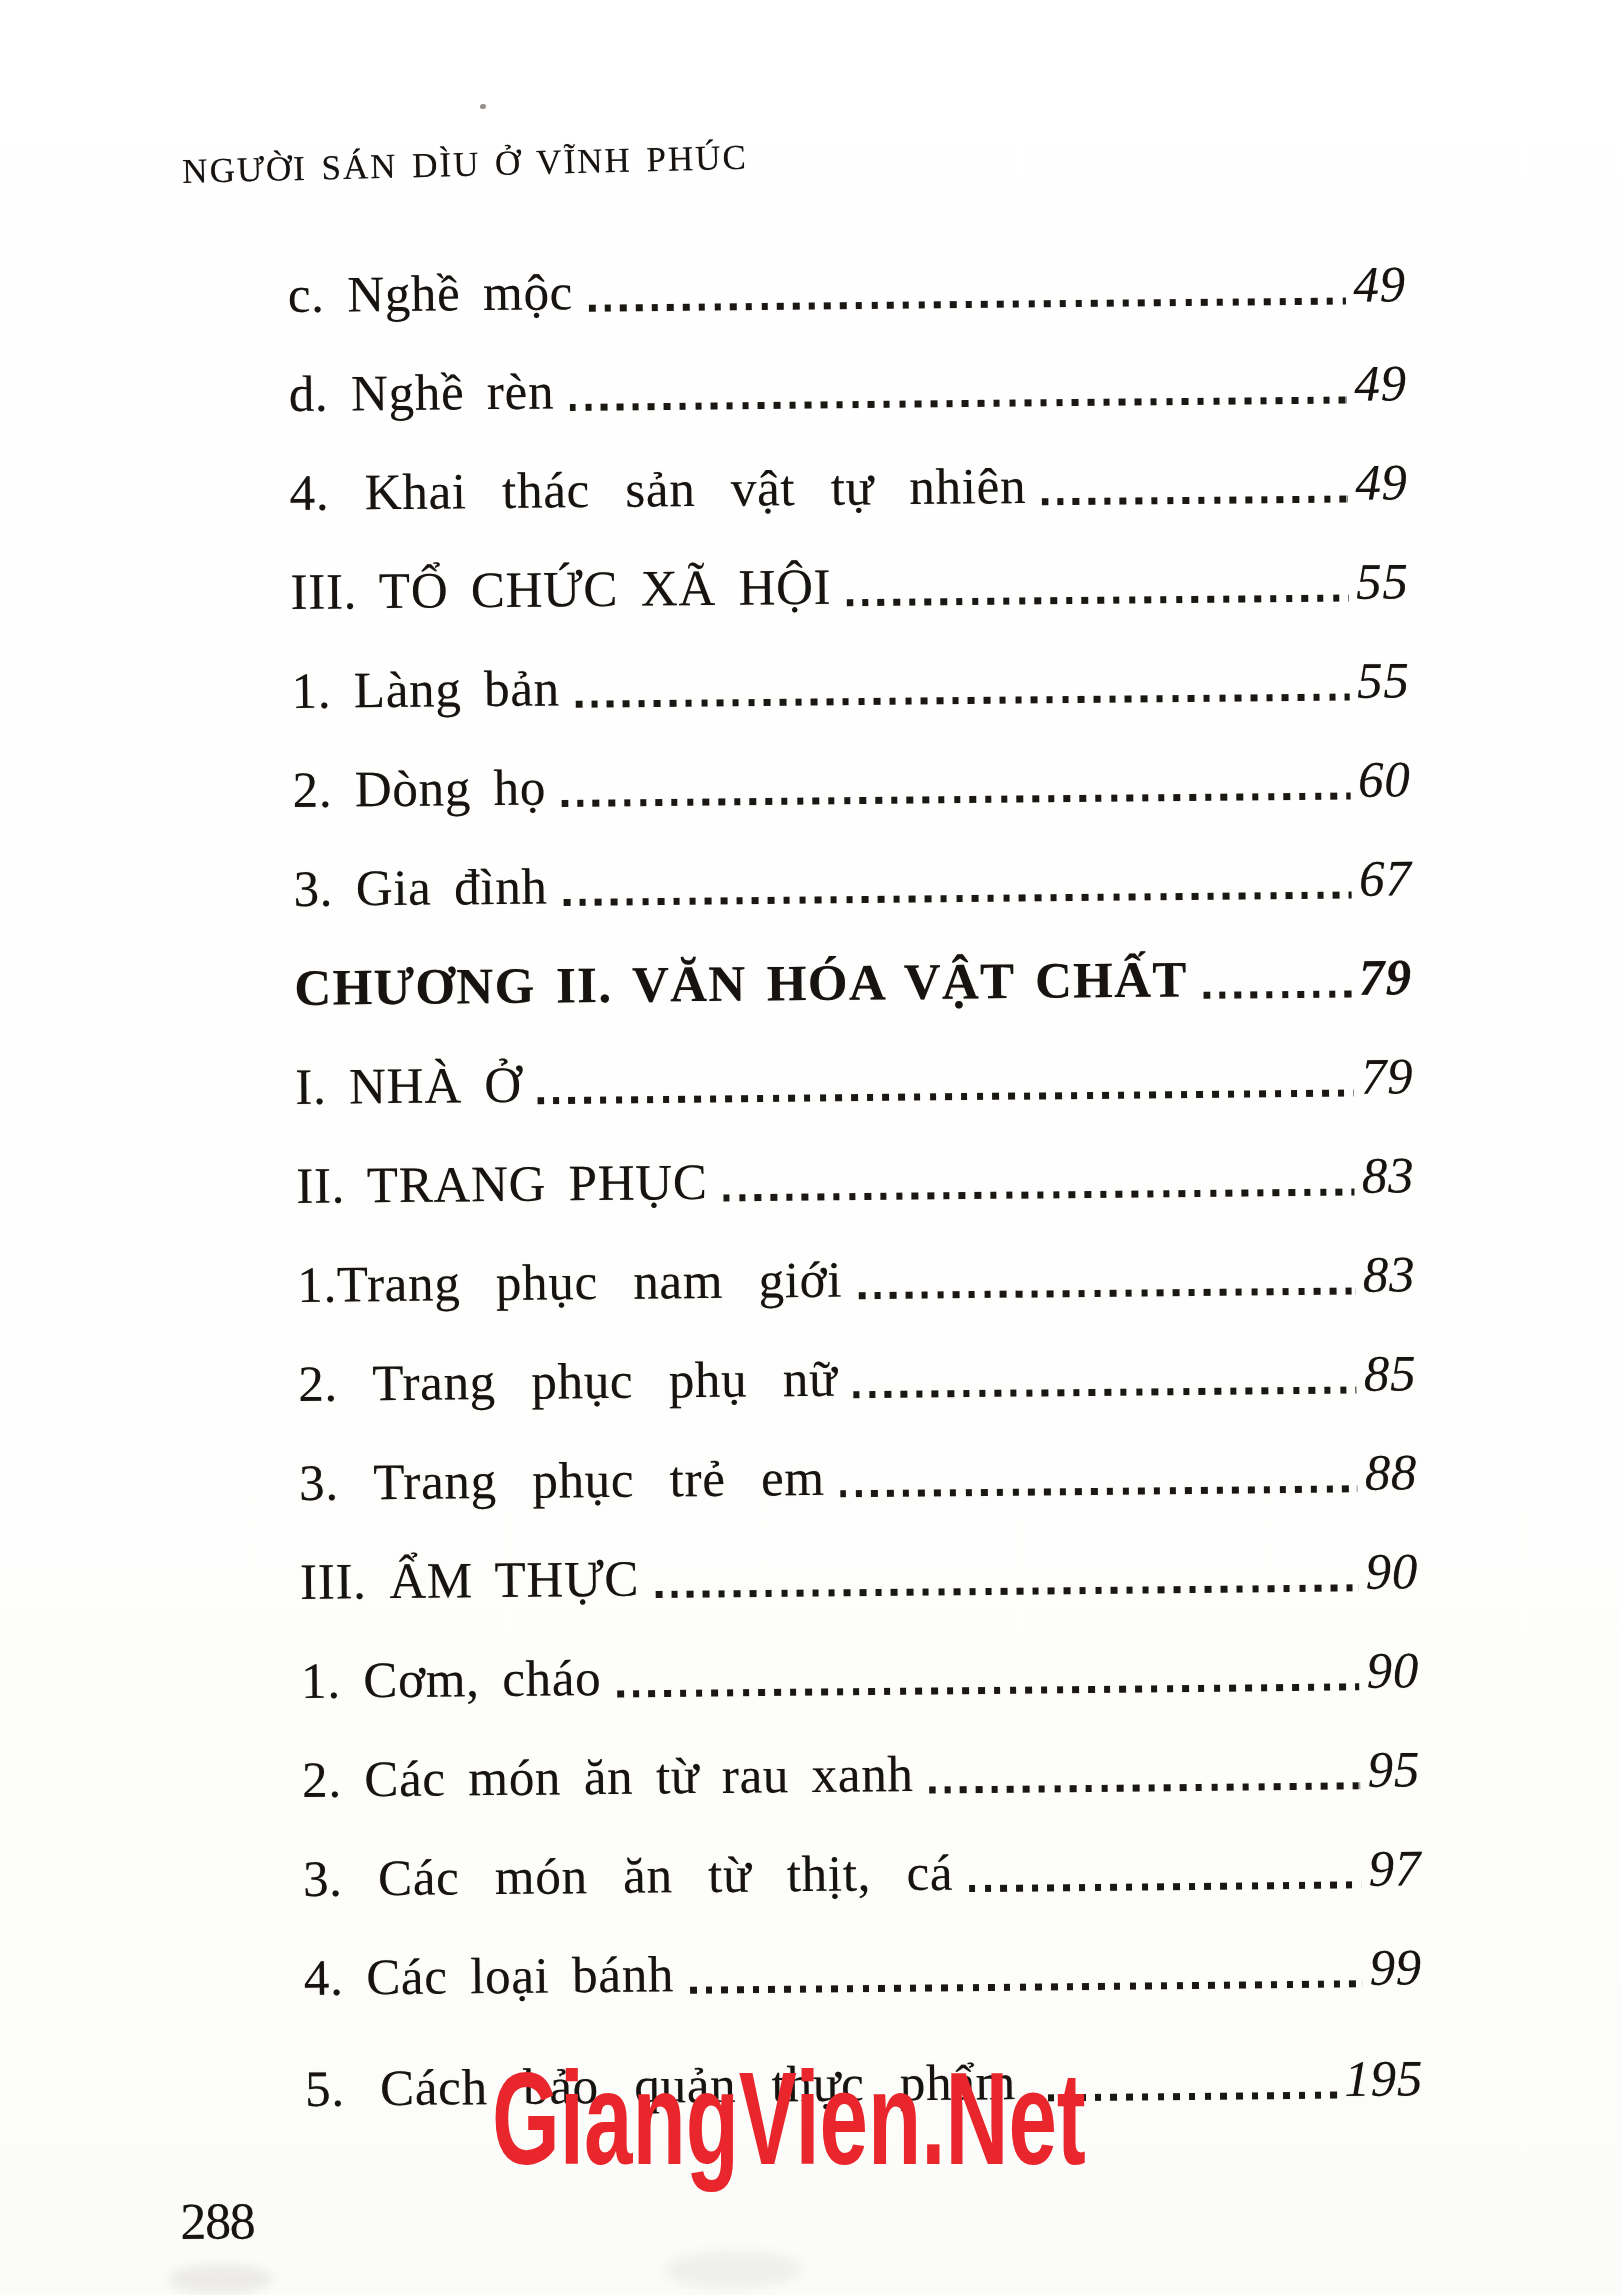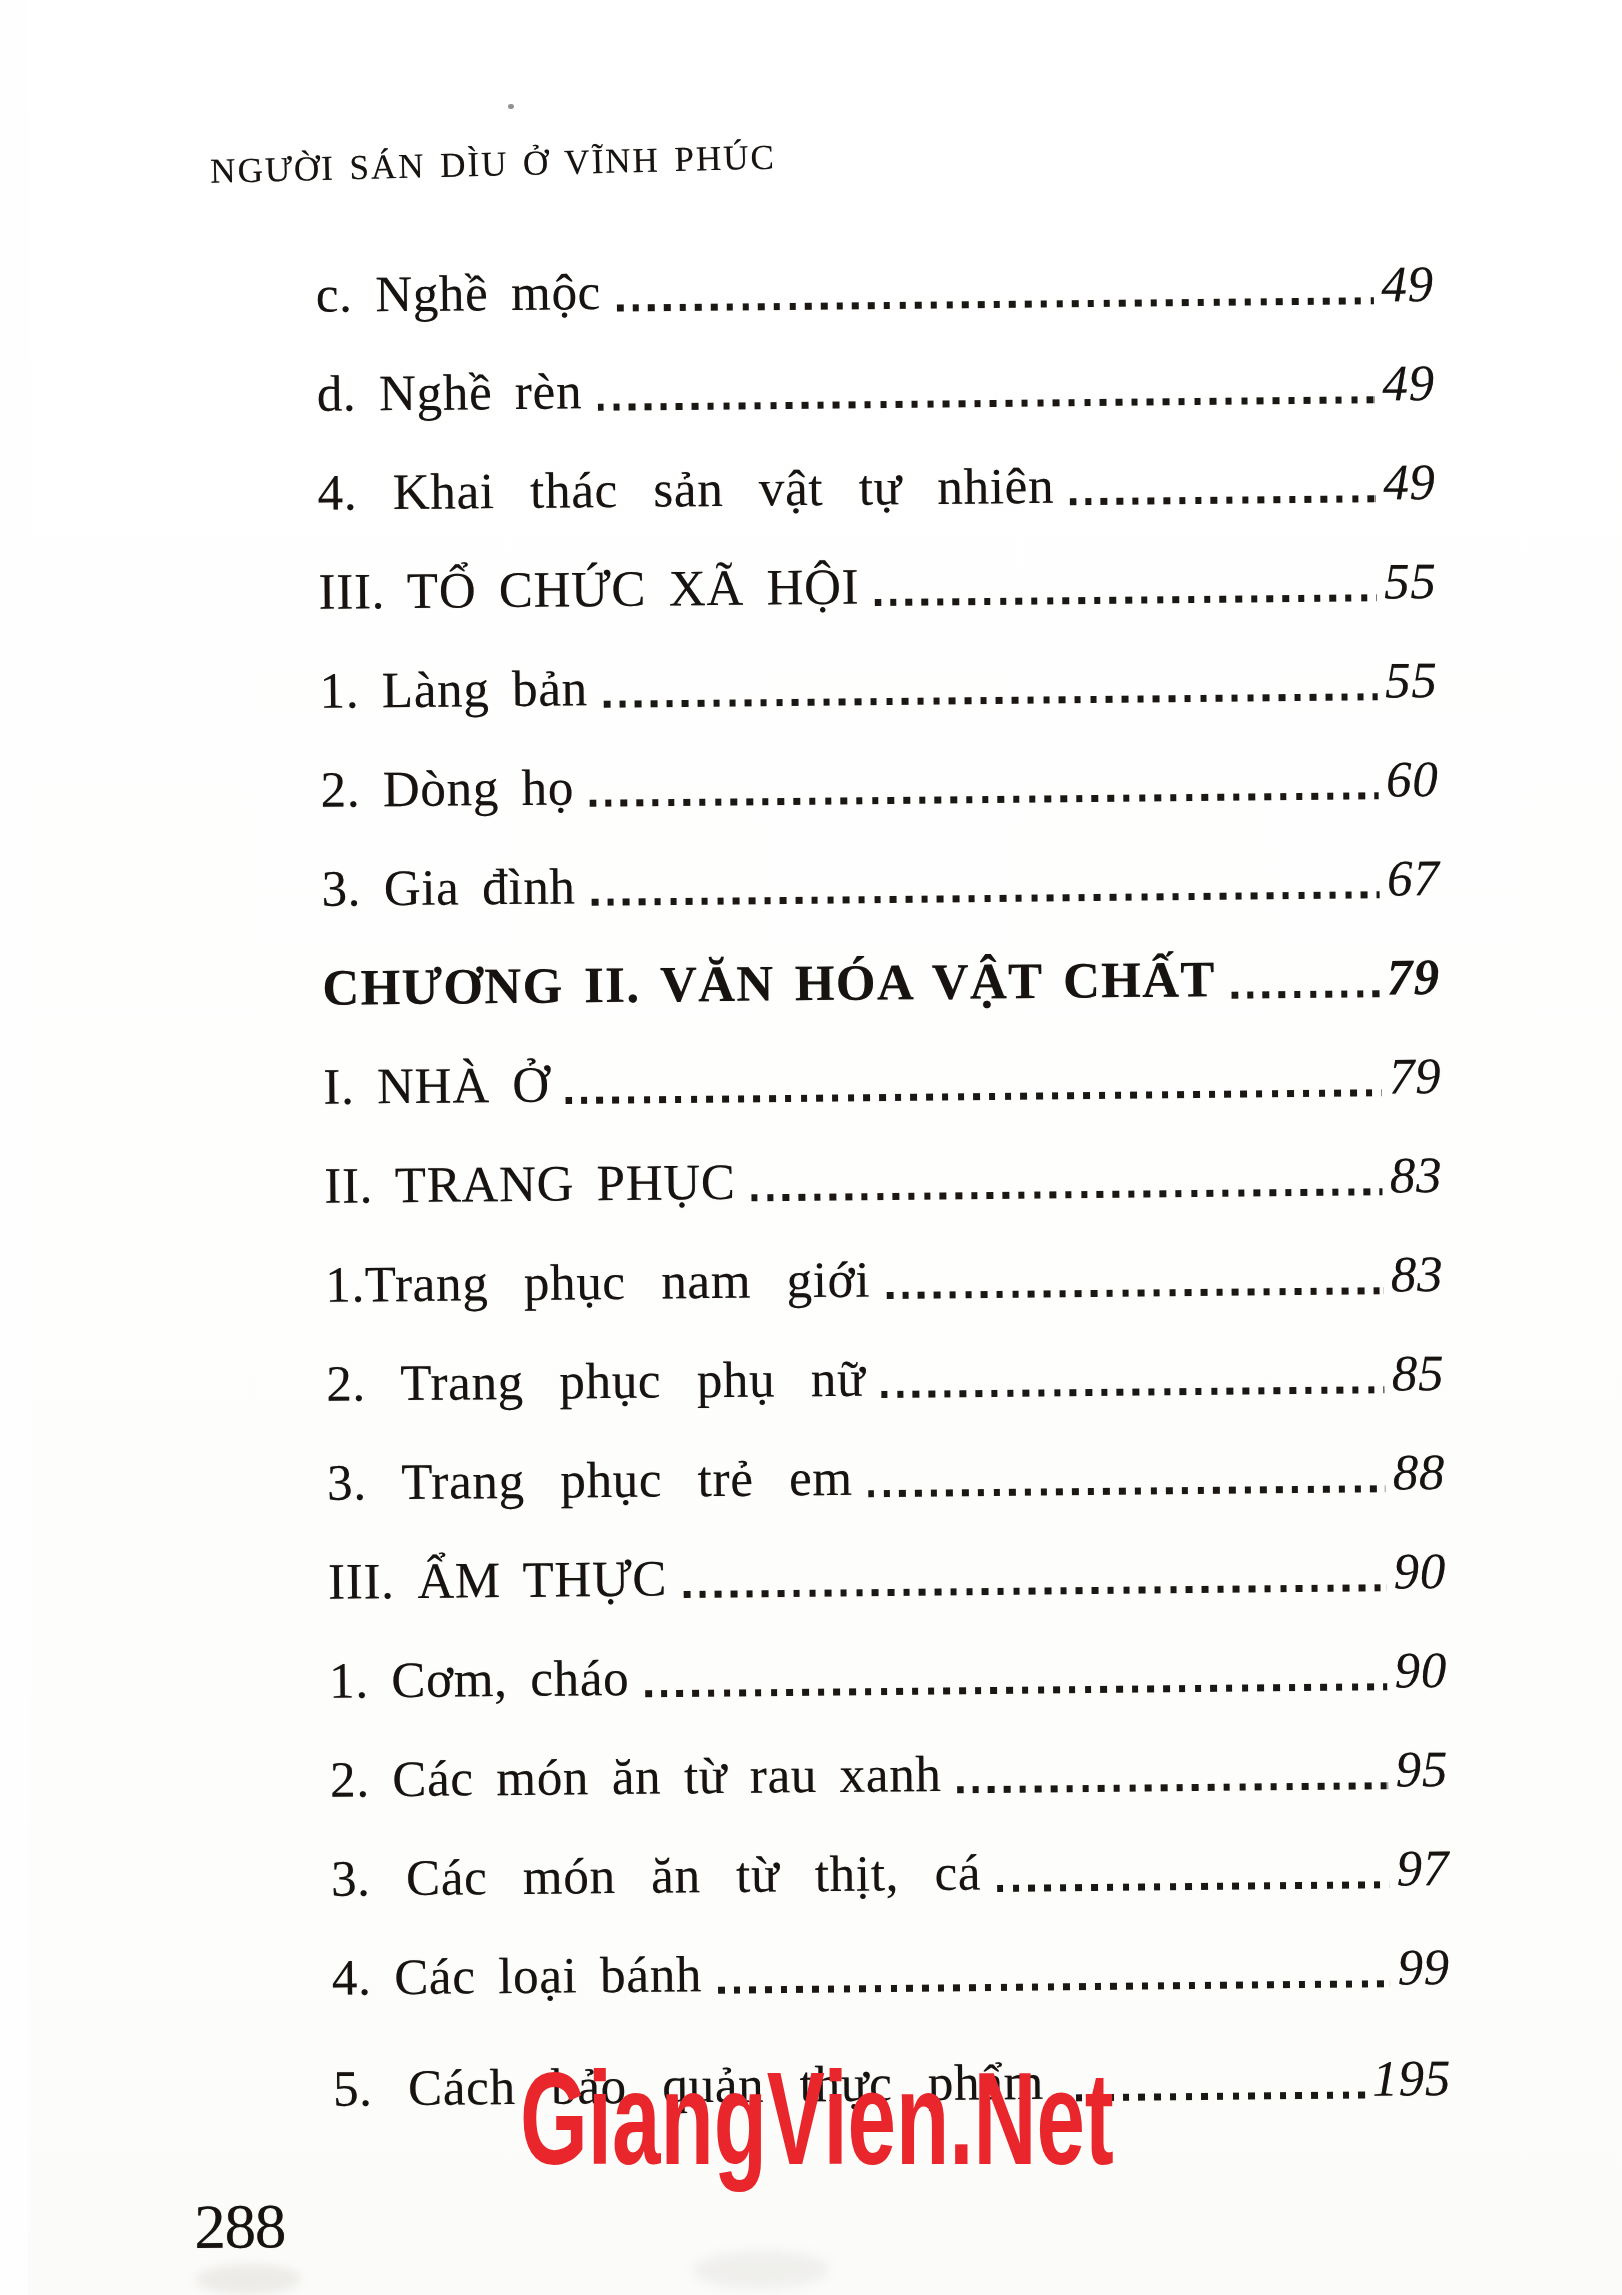--- a/index.html
+++ b/index.html
@@ -12,21 +12,20 @@
     position: relative;
     overflow: hidden;
     background: #fefefe;
     font-family: "Liberation Serif", "DejaVu Serif", serif;
     color: #171310;
   }
   .page {
     position: absolute;
     inset: 0;
     background: linear-gradient(180deg, #ffffff 0%, #fdfdfc 85%, #fbfbf9 100%);
-    margin-left: 28px;
   }
   
   .scan-layer {
     position: absolute;
     inset: 0;
     transform: rotate(-0.55deg);
     transform-origin: 50% 50%;
   }
   .book-header {
     position: absolute;
@@ -74,23 +73,23 @@
     background-image: repeating-linear-gradient(to right, #1b1713 0 6.5px, transparent 6.5px 15.7px);
     background-position: right bottom;
   }
   .toc-page {
     flex: 0 0 auto;
     font-style: italic;
     margin-left: 1.3px;
   }
   .page-number {
     position: absolute;
-    left: 156px;
+    left: 170px;
     top: 2190px;
-    font-size: 63px;
+    font-size: 52px;
     line-height: 1;
     letter-spacing: -1.3px;
     text-shadow: 0 0 0.7px rgba(25, 18, 12, 0.5);
   }
   
   .watermark {
     position: absolute;
     left: 492px;
     top: 2059px;
     font-family: "Liberation Sans", "DejaVu Sans", sans-serif;

